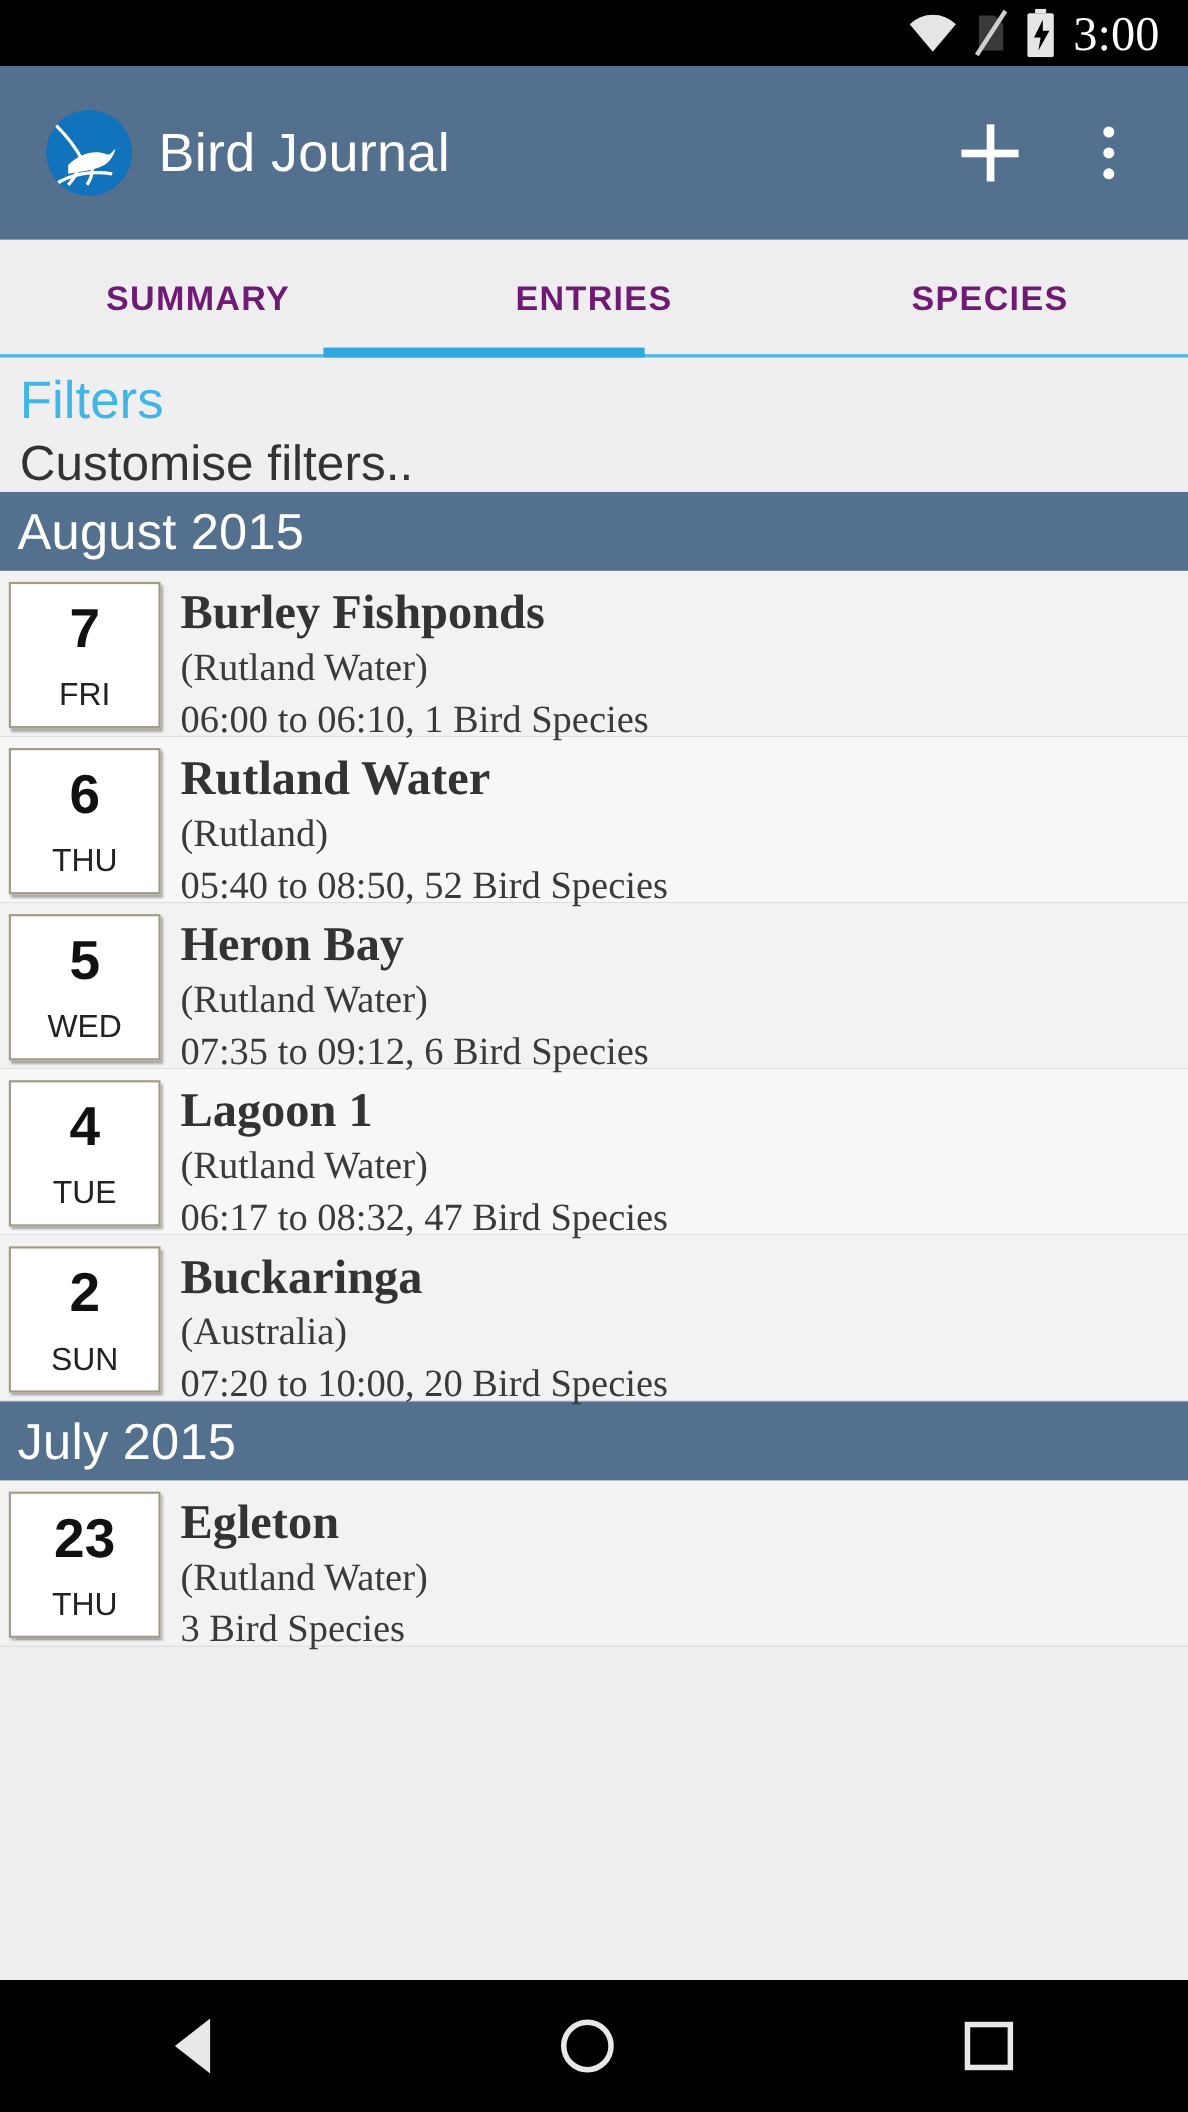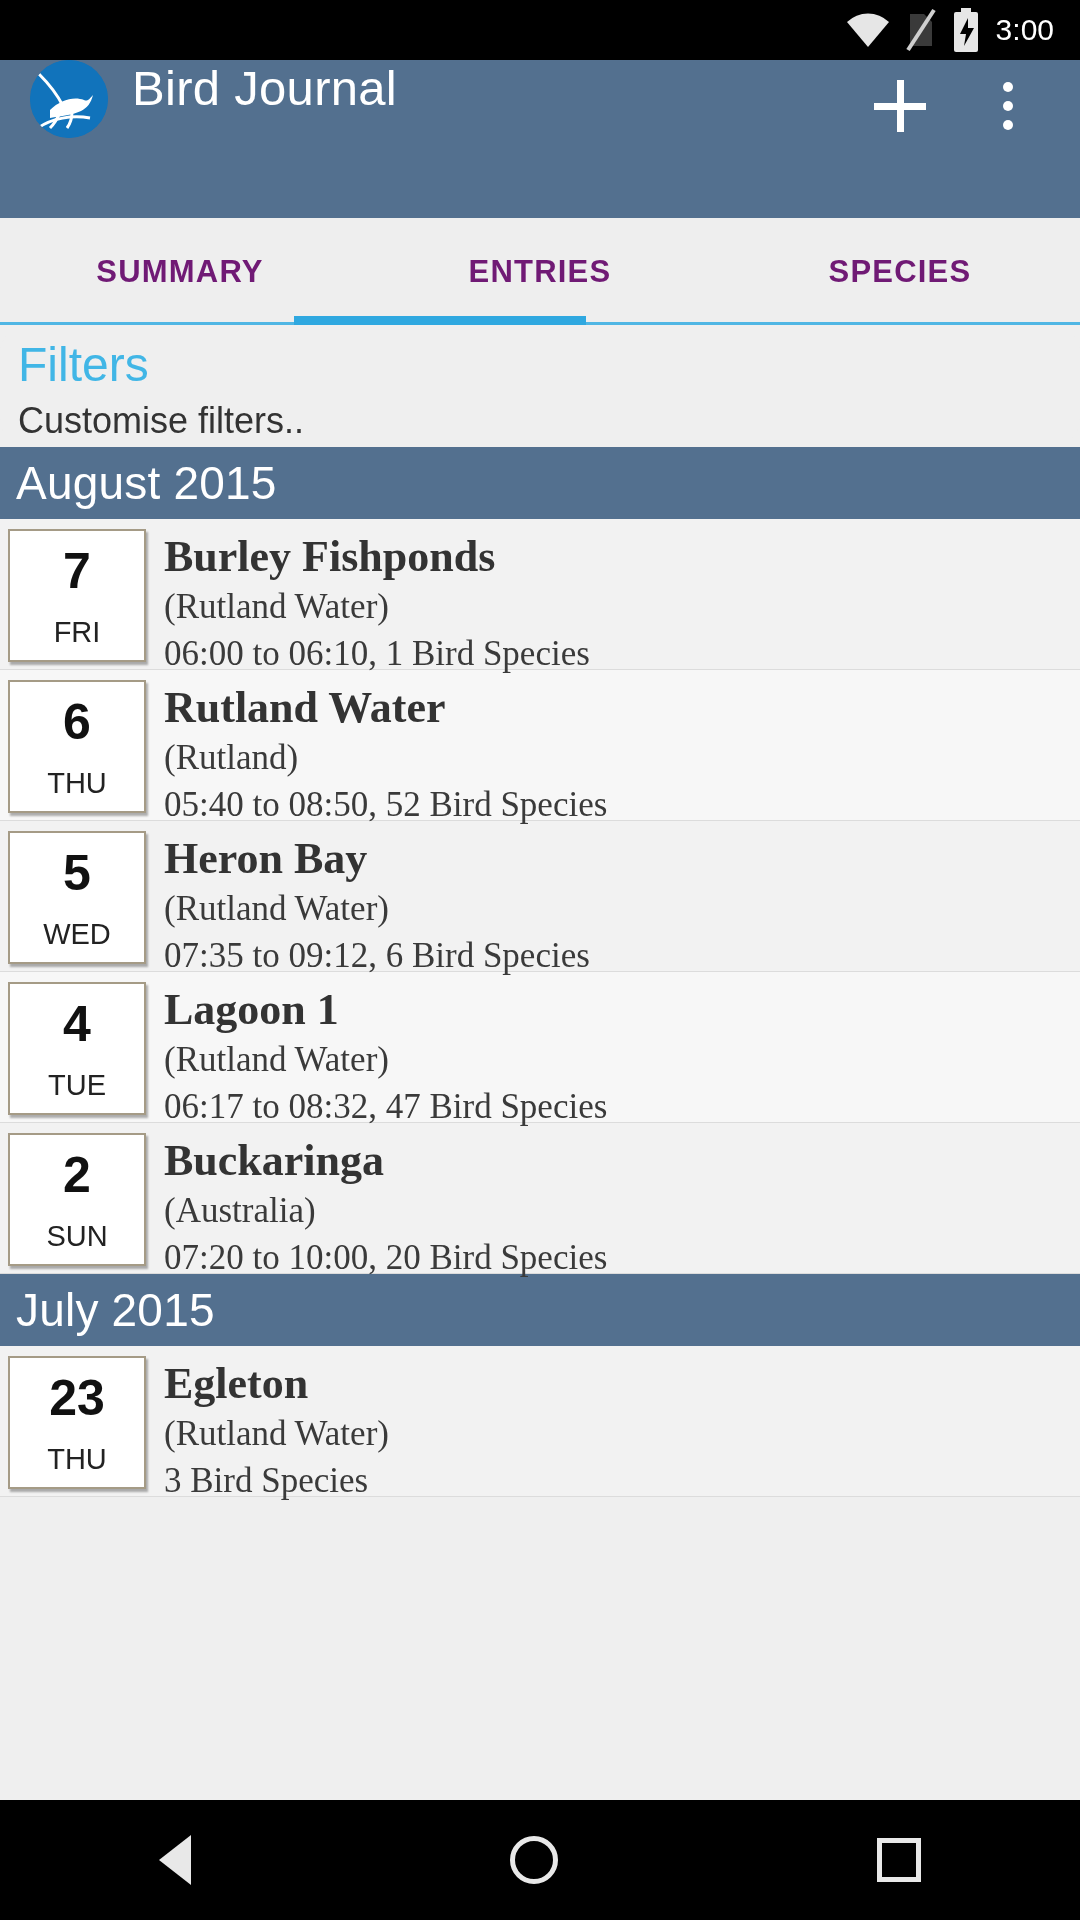--- a/index.html
+++ b/index.html
@@ -11,26 +11,26 @@
   }
   #app { width:1080px; height:1920px; position:relative; display:flex; flex-direction:column; background:#efefef; }
 
   
   .statusbar {
     height:60px; background:#000; flex:0 0 60px;
     display:flex; align-items:center; justify-content:flex-end;
     padding-right:26px; gap:16px;
   }
   .sb-icon { display:flex; align-items:center; justify-content:center; }
-  .sb-time { color:#fff; font-size:30px; letter-spacing:0px; font-family:Liberation Sans, sans-serif; }
+  .sb-time { color:#fff; font-size:44px; letter-spacing:0px; font-family:Liberation Serif, serif; }
 
   
   .appbar {
     flex:0 0 158px; height:158px; background:#53708f;
-    display:flex; align-items:flex-start; padding:0 26px 0 30px;
+    display:flex; align-items:center; padding:0 26px 0 42px;
   }
   .logo {
     width:78px; height:78px; border-radius:50%;
     background:#1173bb; position:relative; flex:0 0 78px; overflow:hidden;
   }
   .app-title {
     color:#fff; font-size:49px; font-weight:400; margin-left:24px;
     white-space:nowrap; letter-spacing:0.3px;
   }
   .appbar-spacer { flex:1 1 auto; }
@@ -57,21 +57,21 @@
   .tab {
     flex:1 1 0; display:flex; align-items:center; justify-content:center;
     font-size:31px; font-weight:bold; color:#701a75; letter-spacing:1.2px;
   }
   .tab-underline { position:absolute; left:0; right:0; bottom:0; height:3px; background:#50b6e4; }
   .tab-indicator { position:absolute; bottom:0; height:9px; background:#2fa8e0; }
 
   
   .filters { flex:0 0 110px; background:#efefef; padding:10px 0 0 18px;border-radius:28px; }
   .filters-title { color:#41b6e6; font-size:48px; font-weight:400; line-height:60px; }
-  .filters-sub { color:#333; font-size:36px; line-height:52px; }
+  .filters-sub { color:#333; font-size:45px; line-height:52px; }
 
   
   .month-header {
     background:#53708f; color:#ffffff;
     font-size:46px; font-weight:400;
     height:72px; display:flex; align-items:center;
     padding-left:16px; letter-spacing:0.2px;
     flex:0 0 72px;
   }
 

